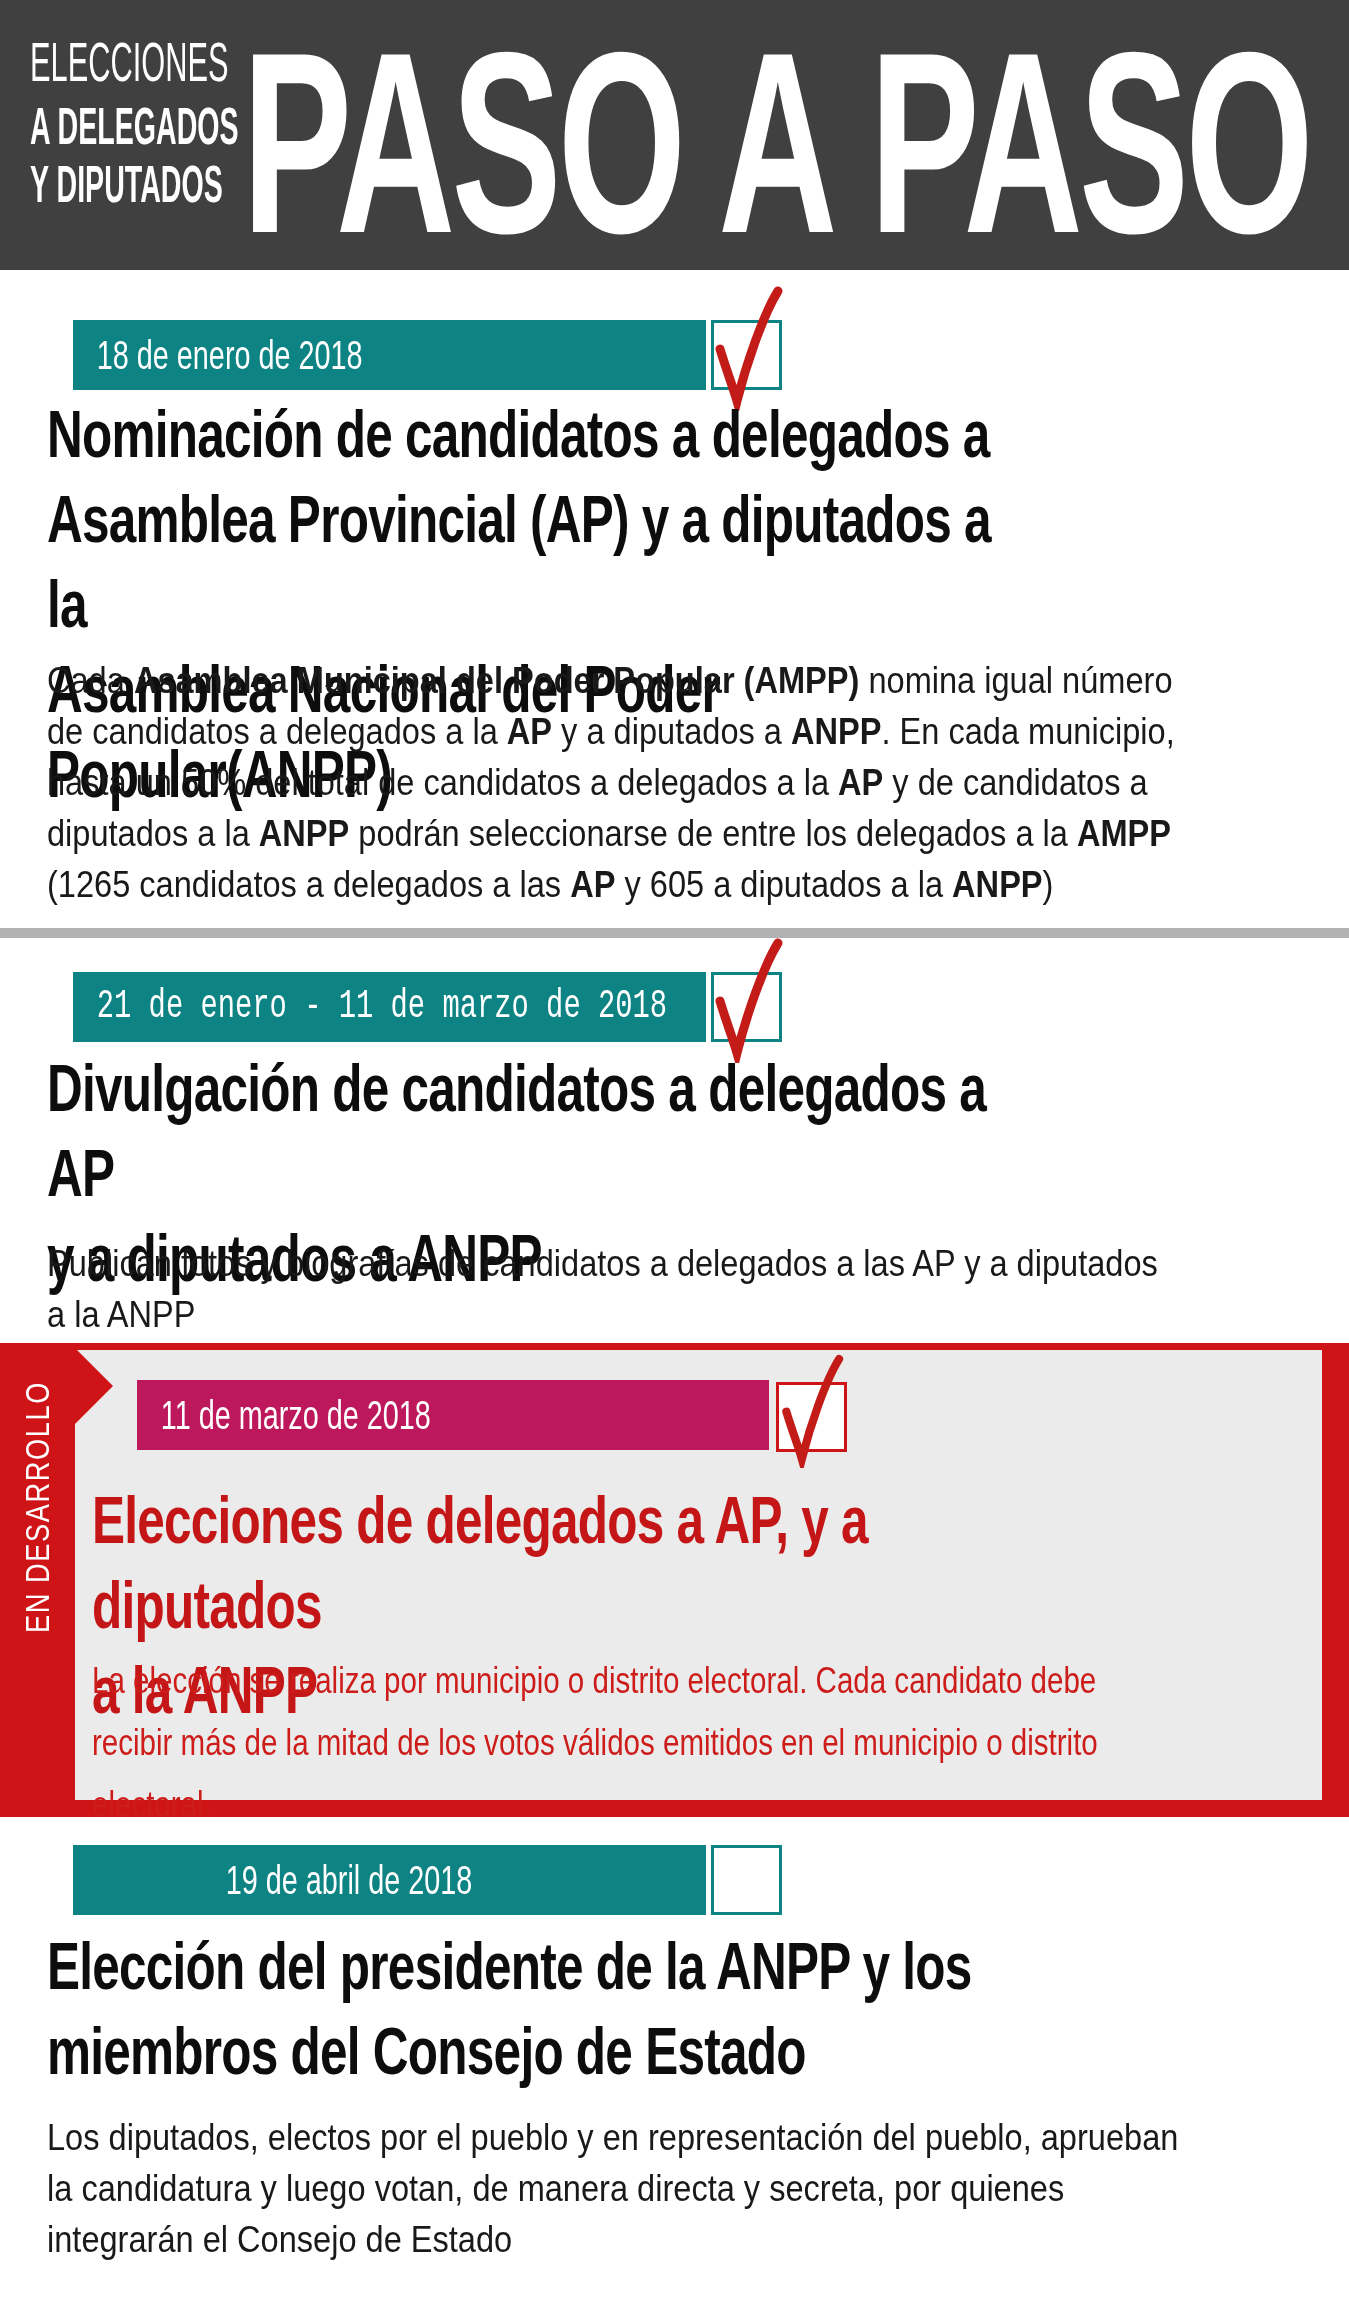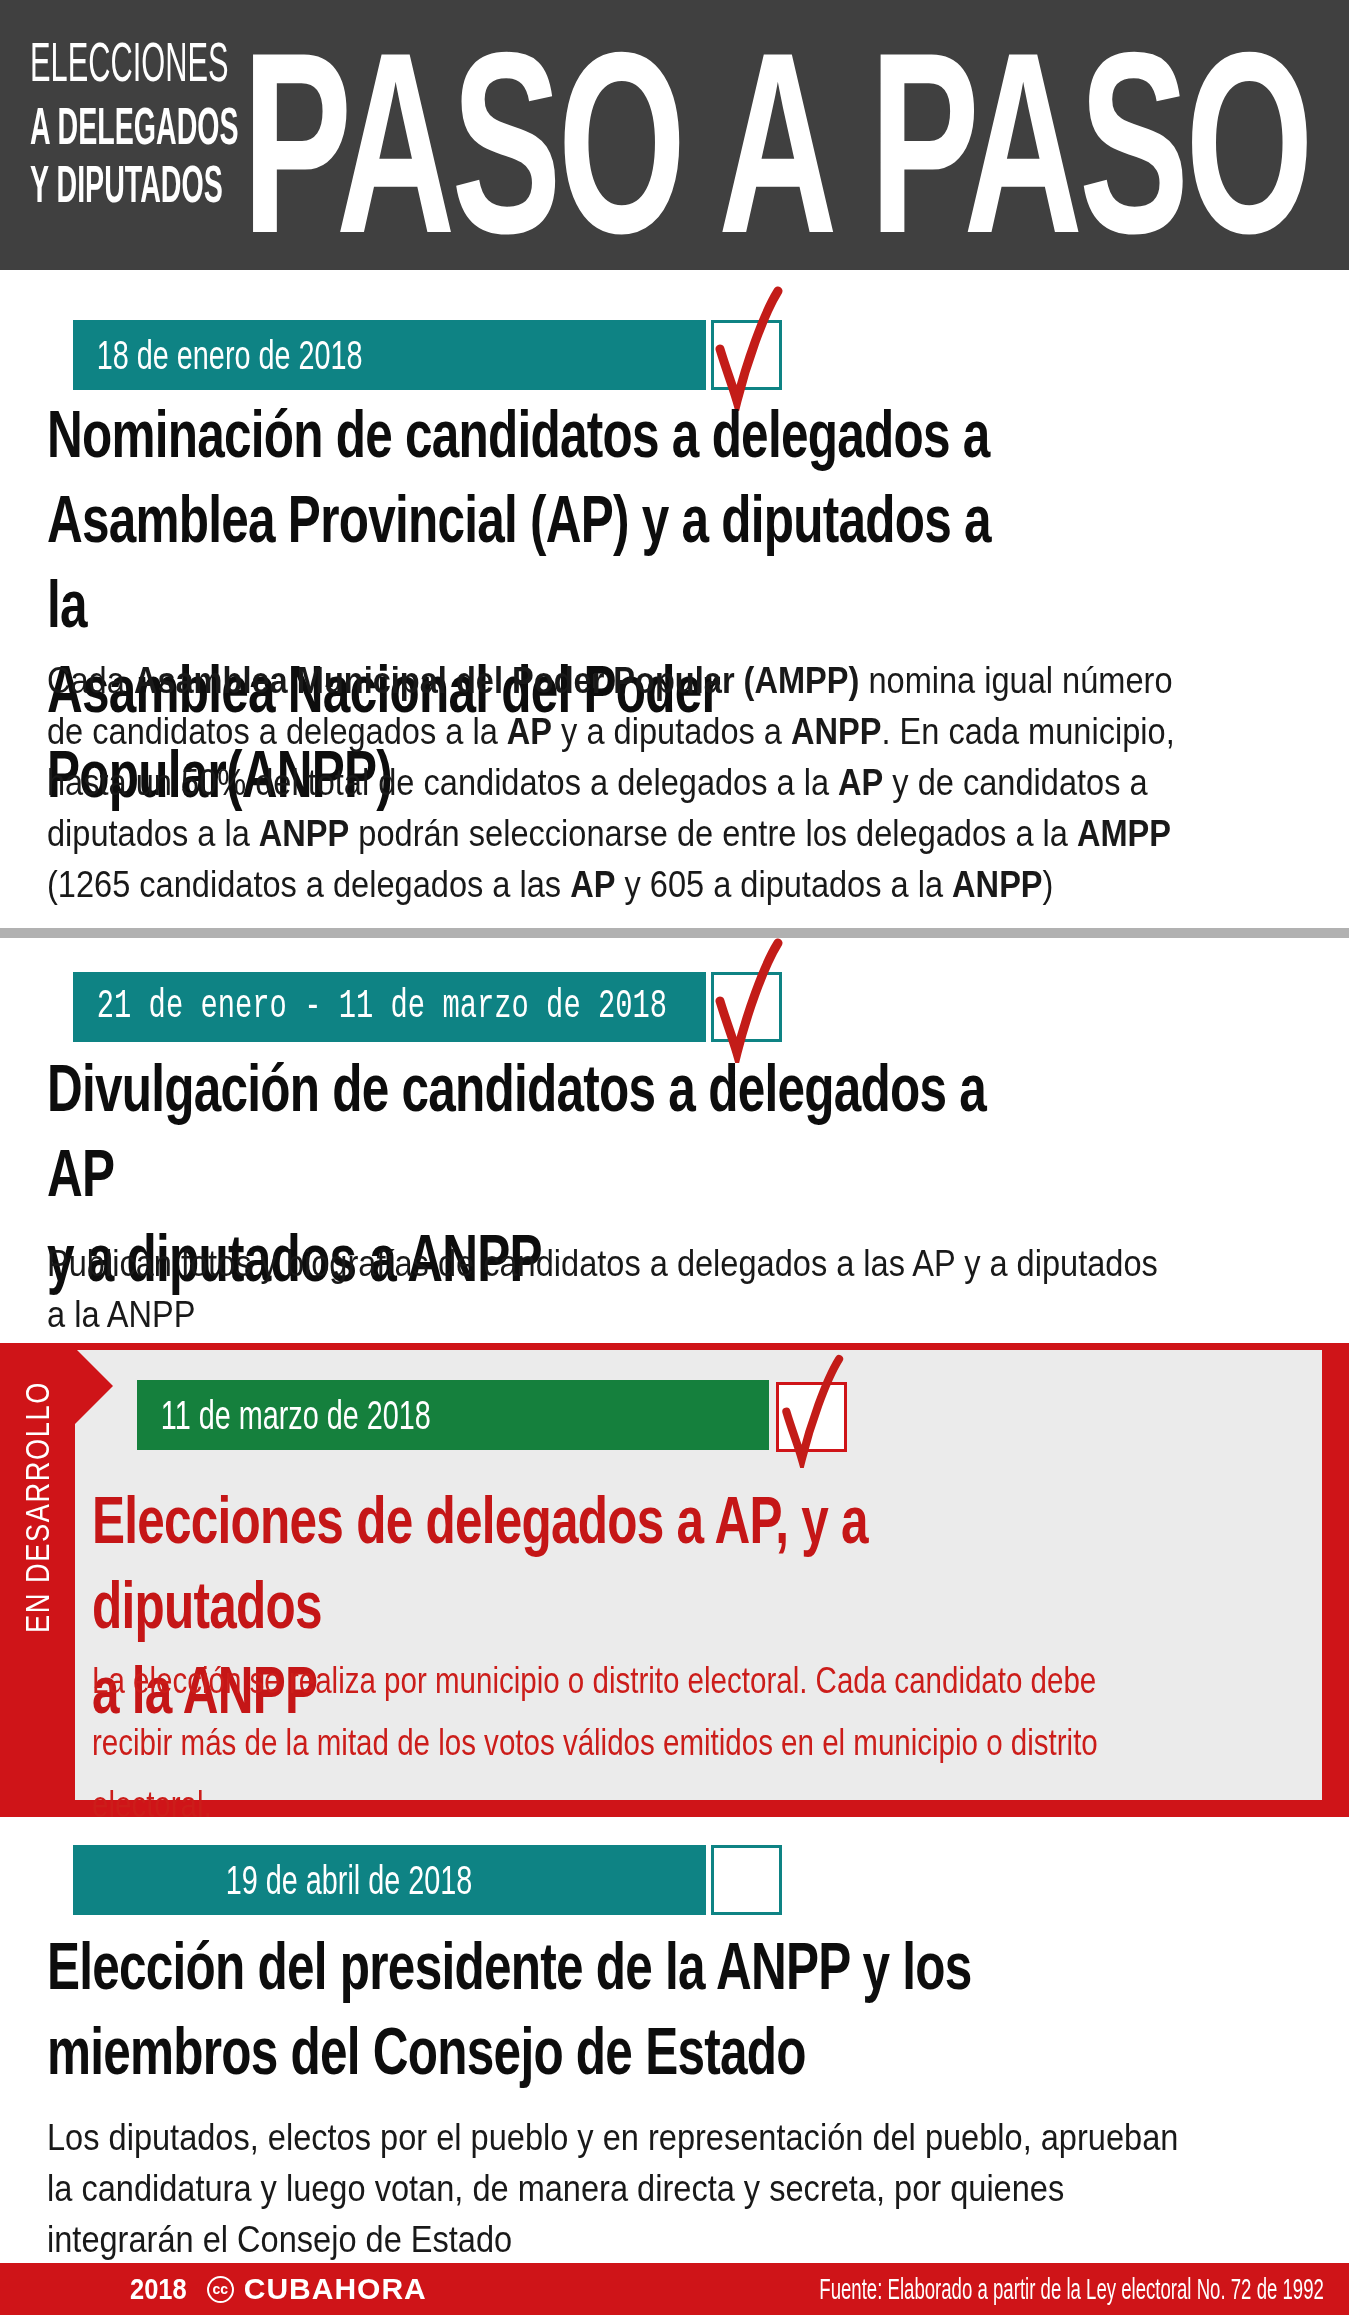--- a/index.html
+++ b/index.html
@@ -31,21 +31,21 @@
   .rich-line{white-space:nowrap;}
   .divider{position:absolute;left:0;width:1349px;height:10px;background:#b1b1b1;}
 
   
   .band{position:absolute;left:0;top:1343px;width:1349px;height:474px;background:#cf1418;}
   .panel{position:absolute;left:75px;top:7px;width:1247px;height:450px;background:#ebebeb;}
   .ribbon-arrow{position:absolute;left:75px;top:5px;width:0;height:0;
                 border-left:38px solid #cf1418;border-top:38px solid transparent;border-bottom:38px solid transparent;}
   .vert-label{position:absolute;left:37px;top:164px;color:#fff;font-size:34px;letter-spacing:2px;
               white-space:nowrap;transform:translate(-50%,-50%) rotate(-90deg) scaleX(.8);}
-  .bar.red3{left:137px;top:37px;width:632px;background:#15803d;}
+  .bar.red3{left:137px;top:37px;width:632px;background:#be185d;}
   .heading.red{left:92px;color:#c51617;}
   .body.red{left:92px;color:#cc1d1a;font-size:36px;line-height:62px;transform:scaleX(.82);}
 
   
   .footer{position:absolute;left:0;top:2263px;width:1349px;height:52px;background:#cf1418;color:#fff;}
   .f-left{position:absolute;left:130px;top:0;height:52px;display:flex;align-items:center;gap:10px;}
   .f-year{font-size:30px;font-weight:bold;transform:scaleX(.85);transform-origin:left center;}
   .cc{width:27px;height:27px;border:2px solid #fff;border-radius:50%;box-sizing:border-box;
       display:flex;align-items:center;justify-content:center;font-size:14px;font-weight:bold;}
   .f-brand{font-size:30px;font-weight:bold;letter-spacing:1px;}
@@ -111,22 +111,14 @@
   <div class="bar" style="top:1845px;text-align:center;">
     <span class="bar-label">19 de abril de 2018</span>
   </div>
   <div class="checkbox" style="left:711px;top:1845px;"></div>
   <div class="heading" style="top:1924px;">Elección del presidente de la ANPP y los
 miembros del Consejo de Estado</div>
   <div class="body" style="top:2112px;">Los diputados, electos por el pueblo y en representación del pueblo, aprueban
 la candidatura y luego votan, de manera directa y secreta, por quienes
 integrarán el Consejo de Estado</div>
 
-  <div class="footer">
-    <div class="f-left">
-      <span class="f-year">2018</span>
-      <span class="cc">cc</span>
-      <span class="f-brand">CUBAHORA</span>
-    </div>
-    <div class="f-source">Fuente: Elaborado a partir de la Ley electoral No. 72 de 1992</div>
-  </div>
 
 </div>
 
 </body></html>

